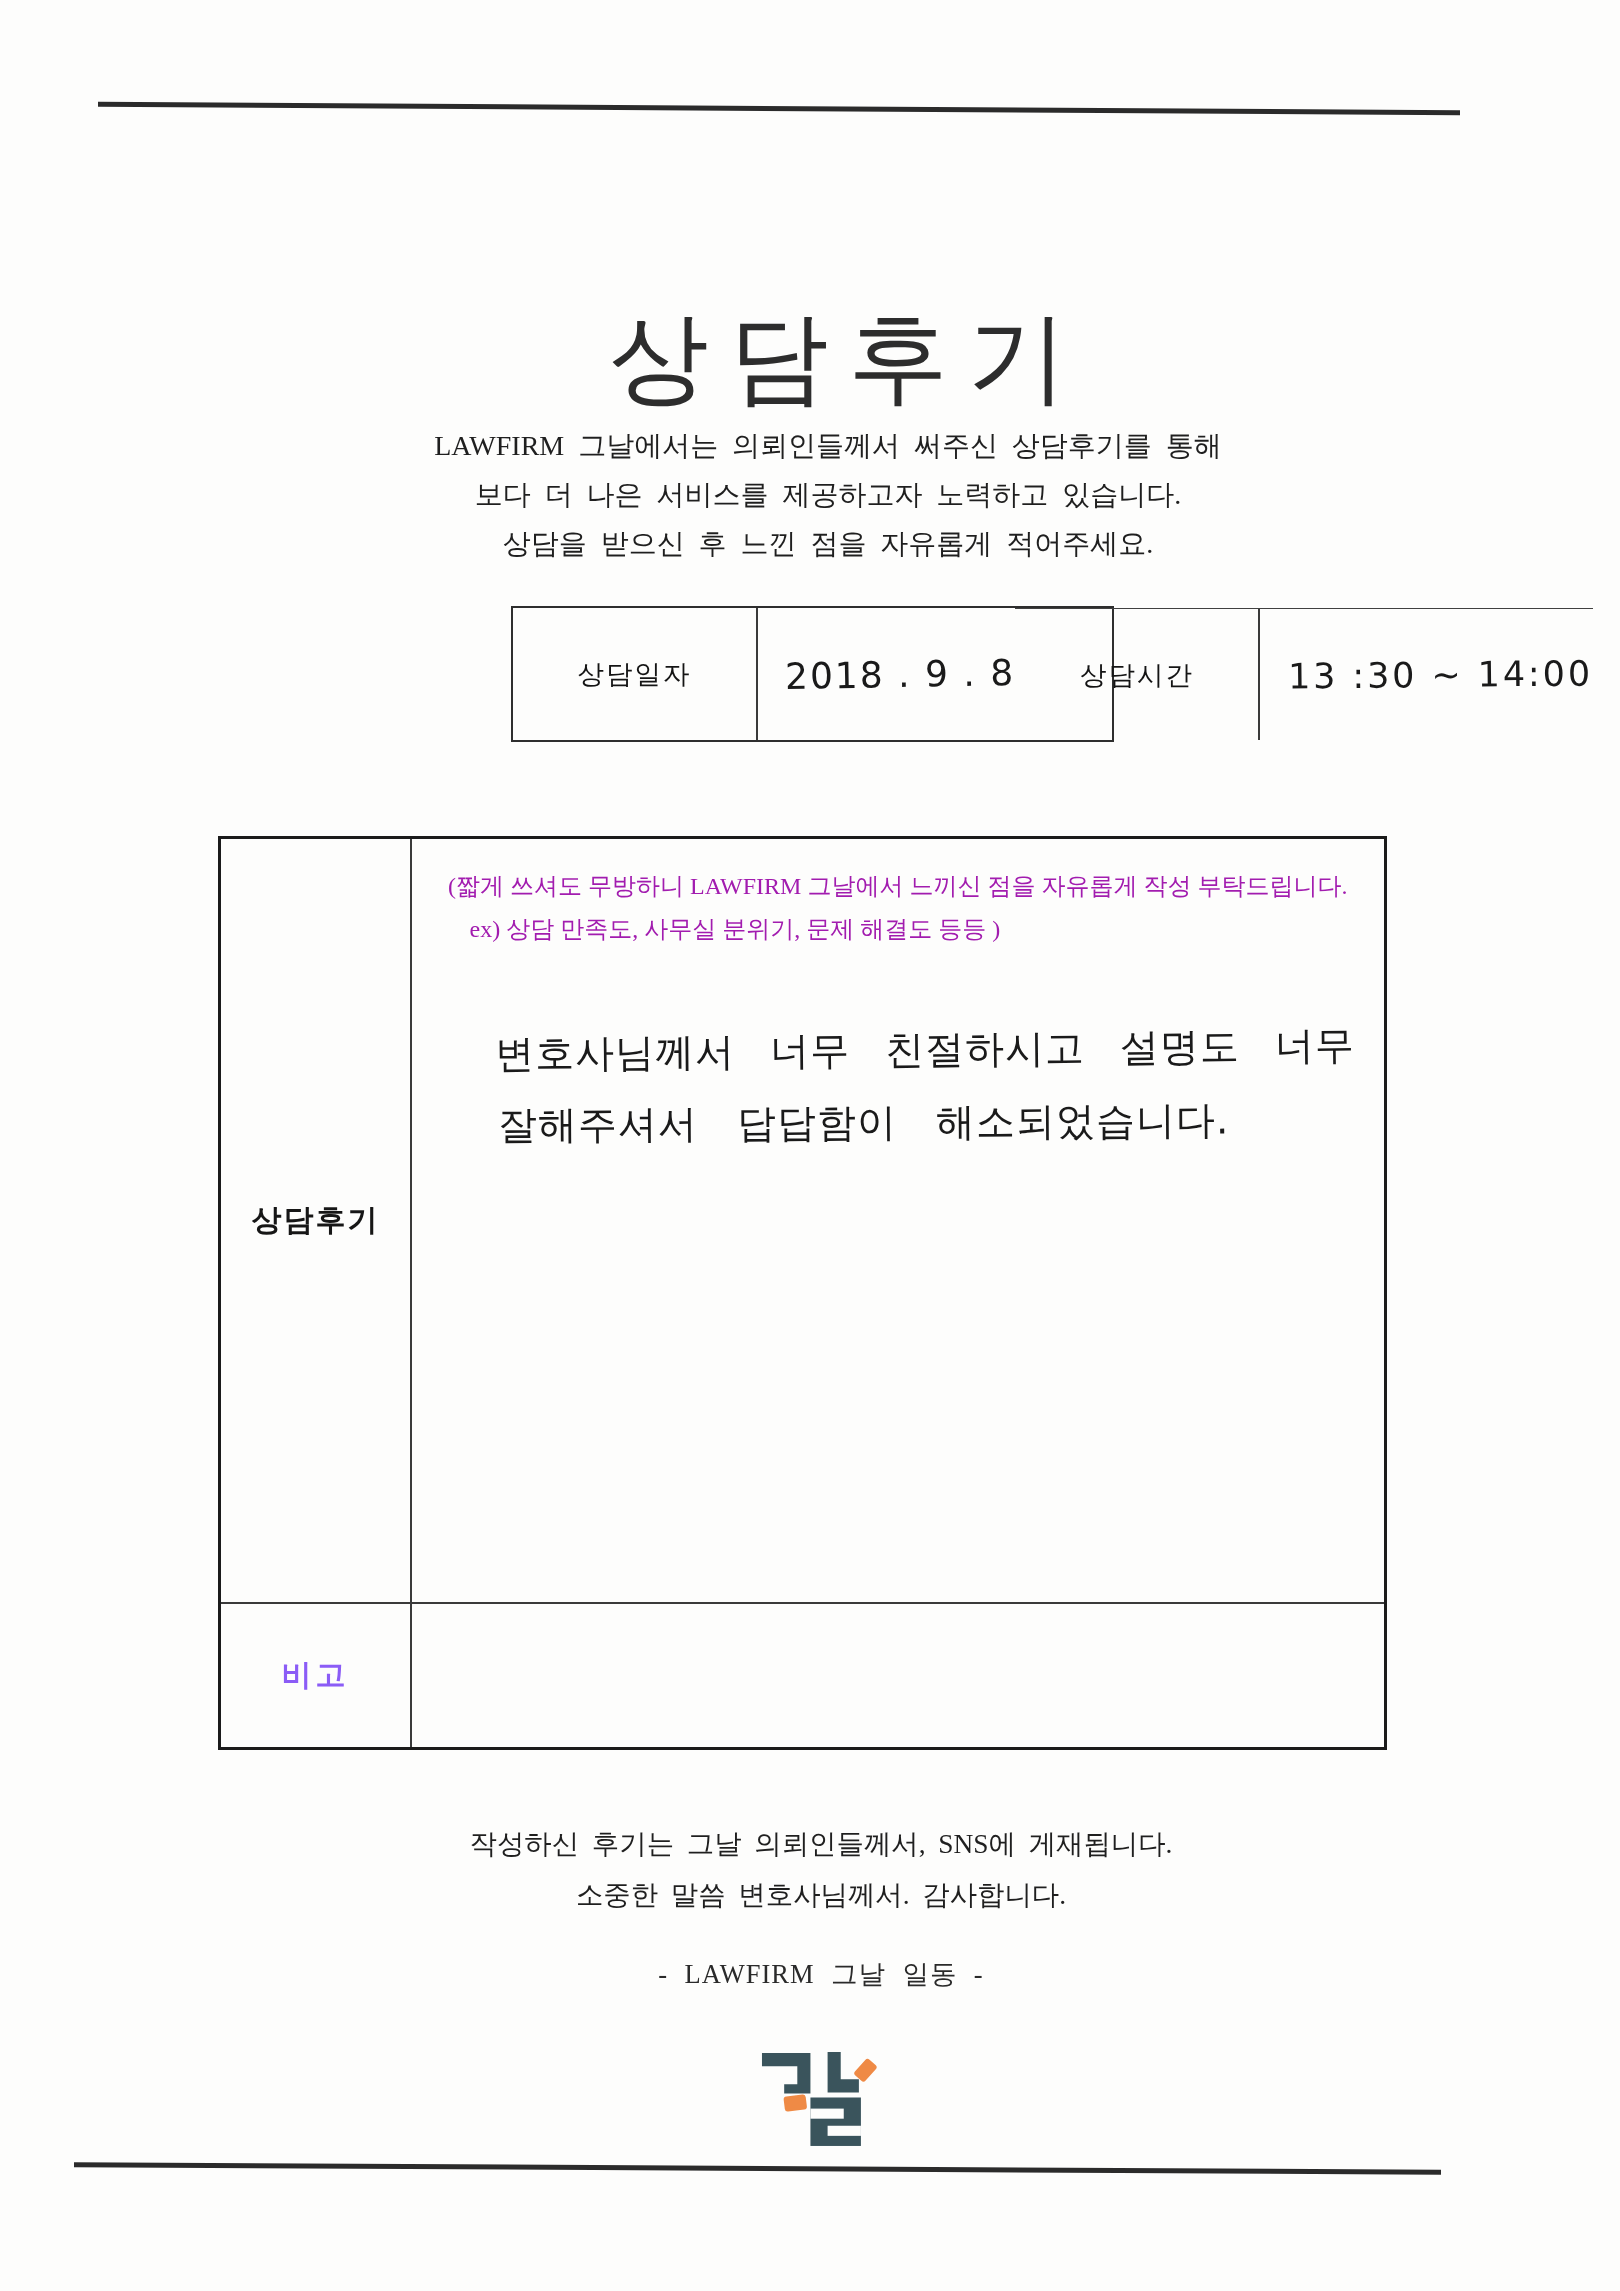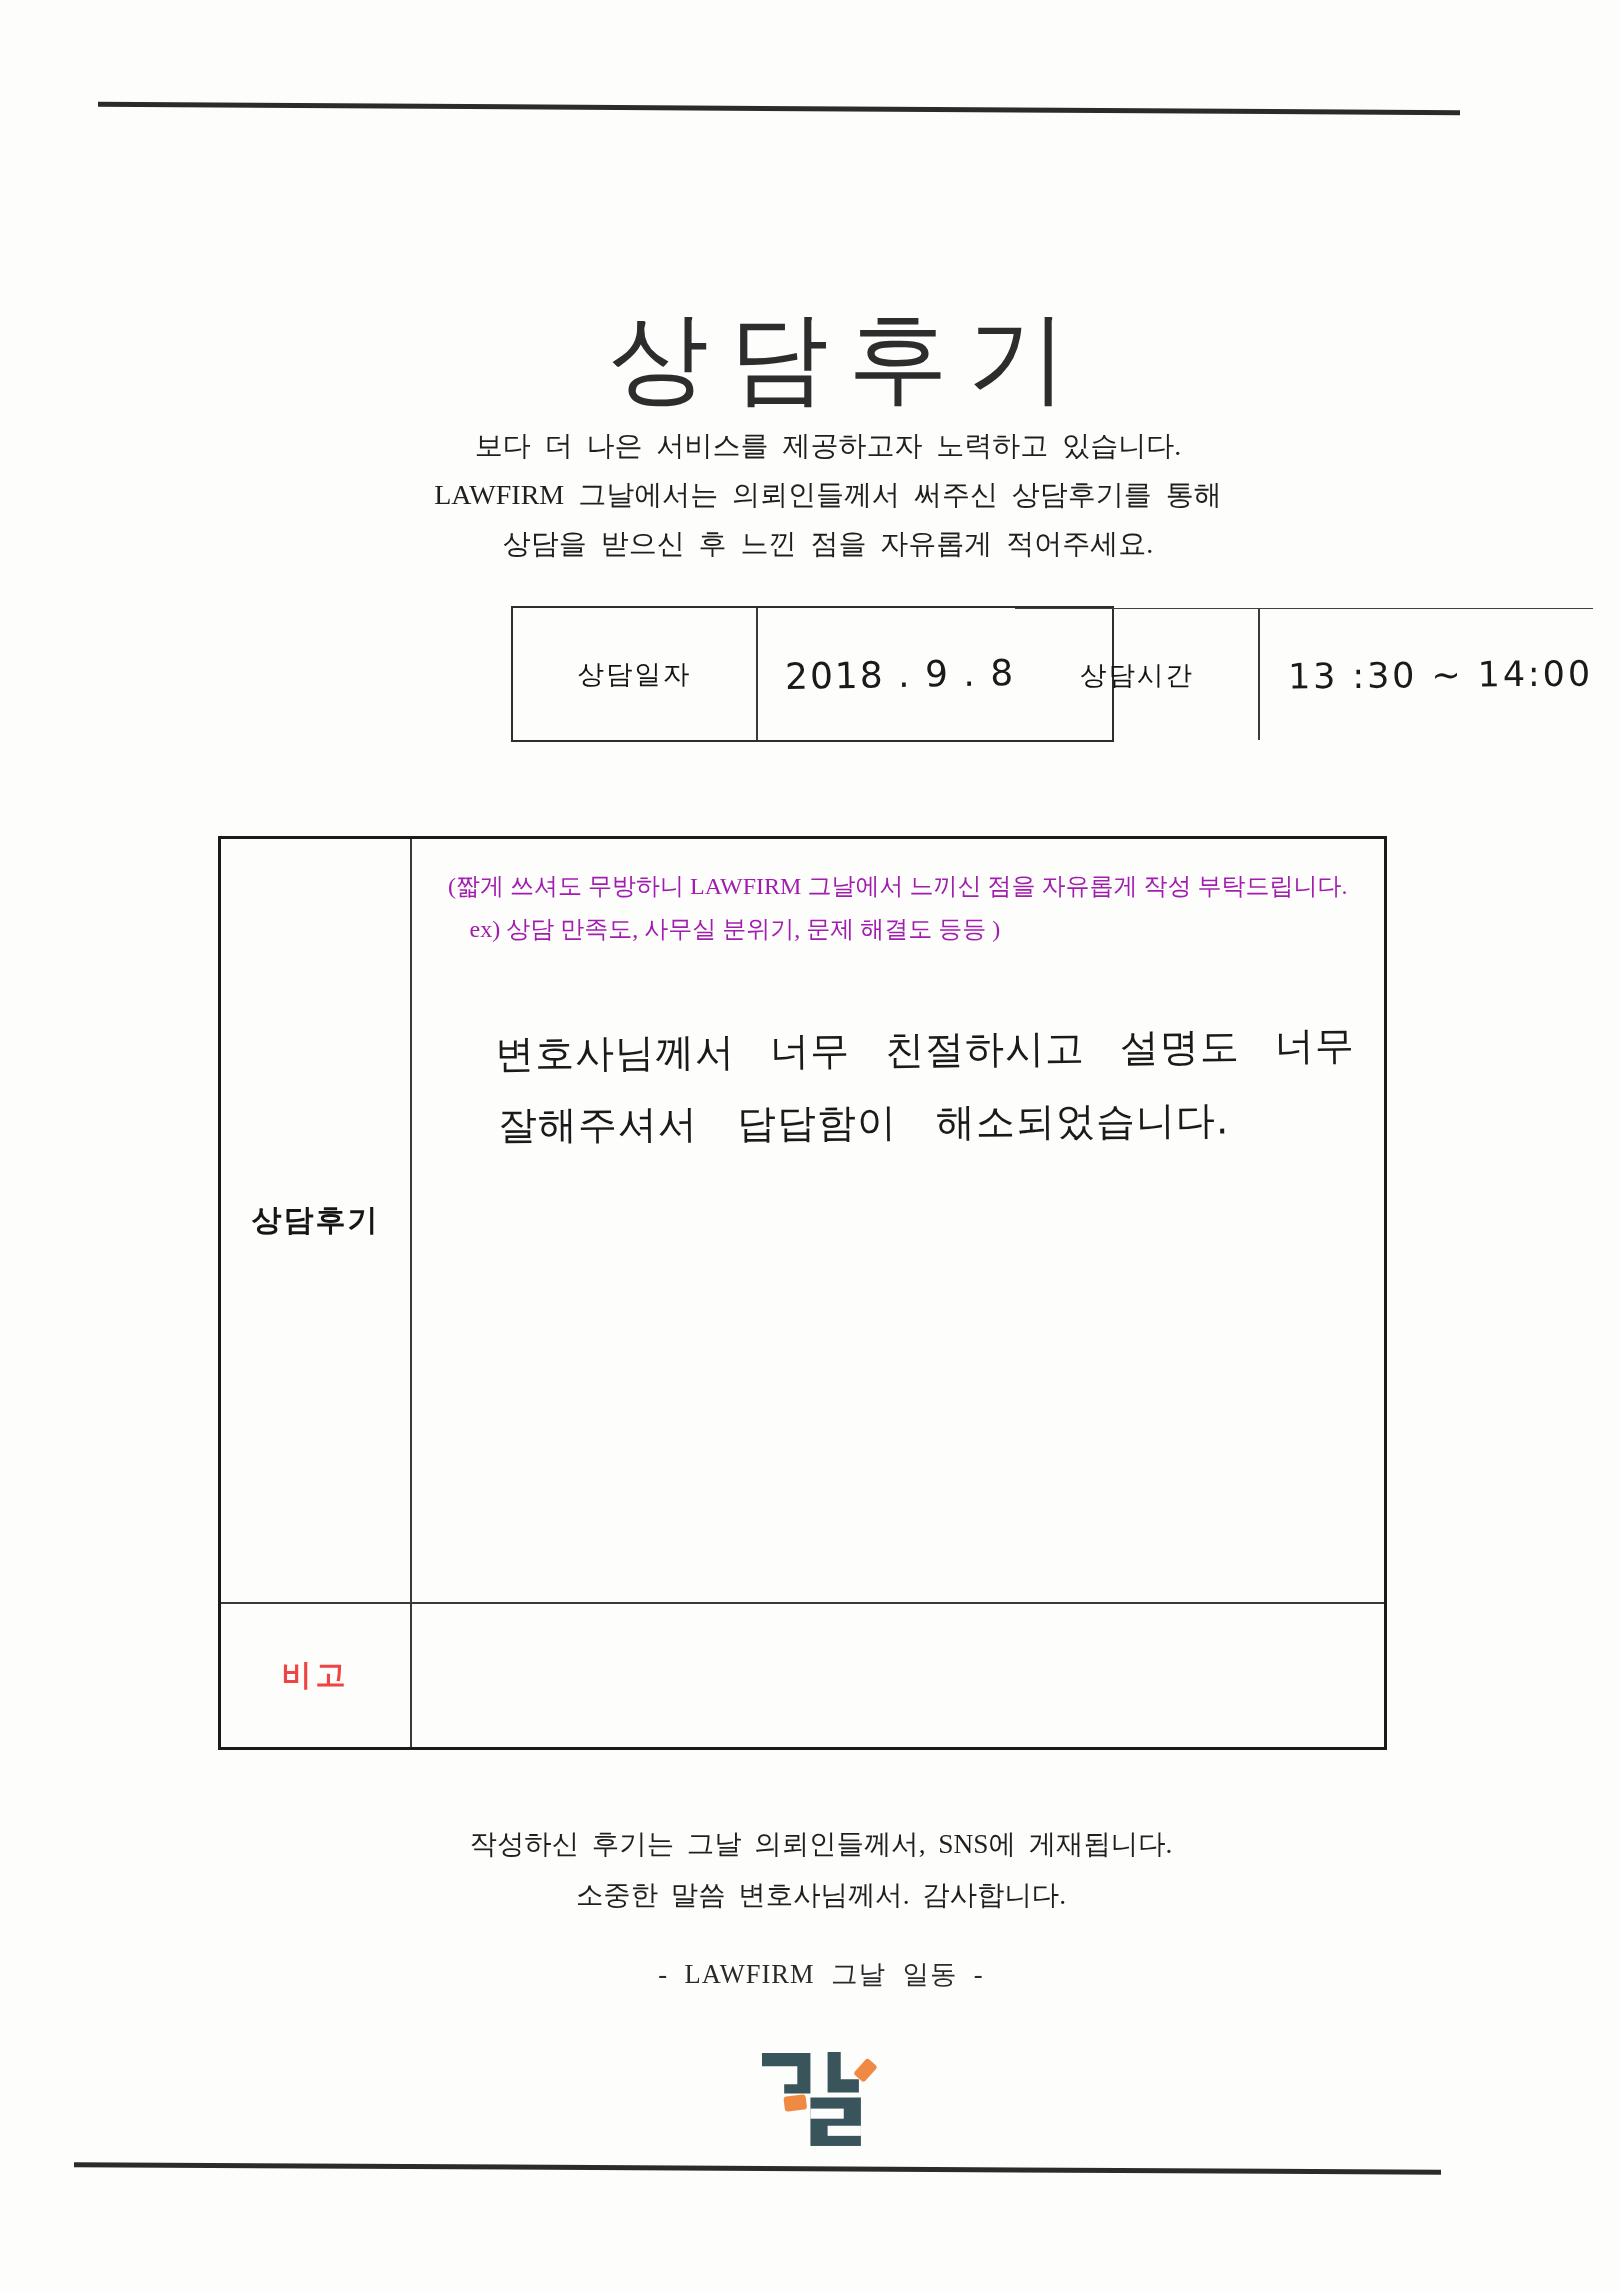--- a/index.html
+++ b/index.html
@@ -96,21 +96,21 @@
     position:absolute;
     left:0;width:189px;top:0;height:763px;
     display:flex;align-items:center;justify-content:center;
     font-size:30px;font-weight:bold;color:#161616;
     letter-spacing:2px;
   }
   .remarks-label{
     position:absolute;
     left:0;width:189px;top:765px;bottom:0;
     display:flex;align-items:center;justify-content:center;
-    font-size:30px;font-weight:bold;color:#ef4444;
+    font-size:30px;font-weight:bold;color:#8b5cf6;
     letter-spacing:3.9px;
     text-align:right;
   }
   .hint{
     position:absolute;
     left:227px;top:25.5px;right:19.6px;
     font-size:24px;line-height:43px;
     color:#a21caf;
     white-space:nowrap;
   }
@@ -157,22 +157,22 @@
 </head>
 <body>
 
 <div class="page">
 
   <div class="rule rule-top"></div>
 
   <h1 class="doc-title">상담후기</h1>
 
   <div class="intro">
+    <div>LAWFIRM 그날에서는 의뢰인들께서 써주신 상담후기를 통해</div>
     <div>보다 더 나은 서비스를 제공하고자 노력하고 있습니다.</div>
-    <div>LAWFIRM 그날에서는 의뢰인들께서 써주신 상담후기를 통해</div>
     <div>상담을 받으신 후 느낀 점을 자유롭게 적어주세요.</div>
   </div>
 
   <div class="info-table">
     <div class="info-row">
       <div class="info-label">상담일자</div>
       <div class="info-value">
         <span class="handwriting hw-date">2018  . 9 .  8</span>
       </div>
     </div>

